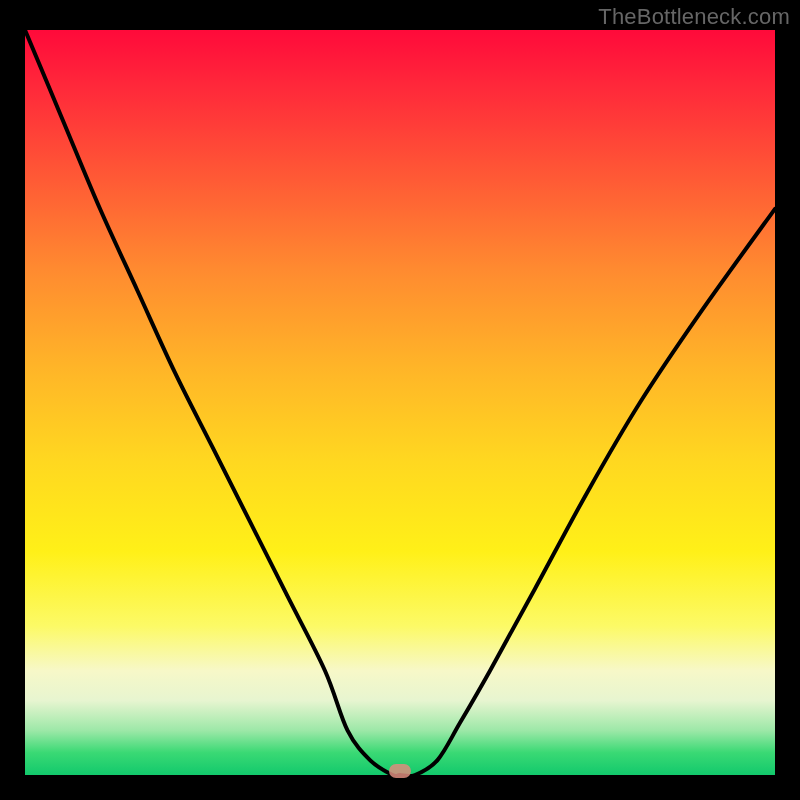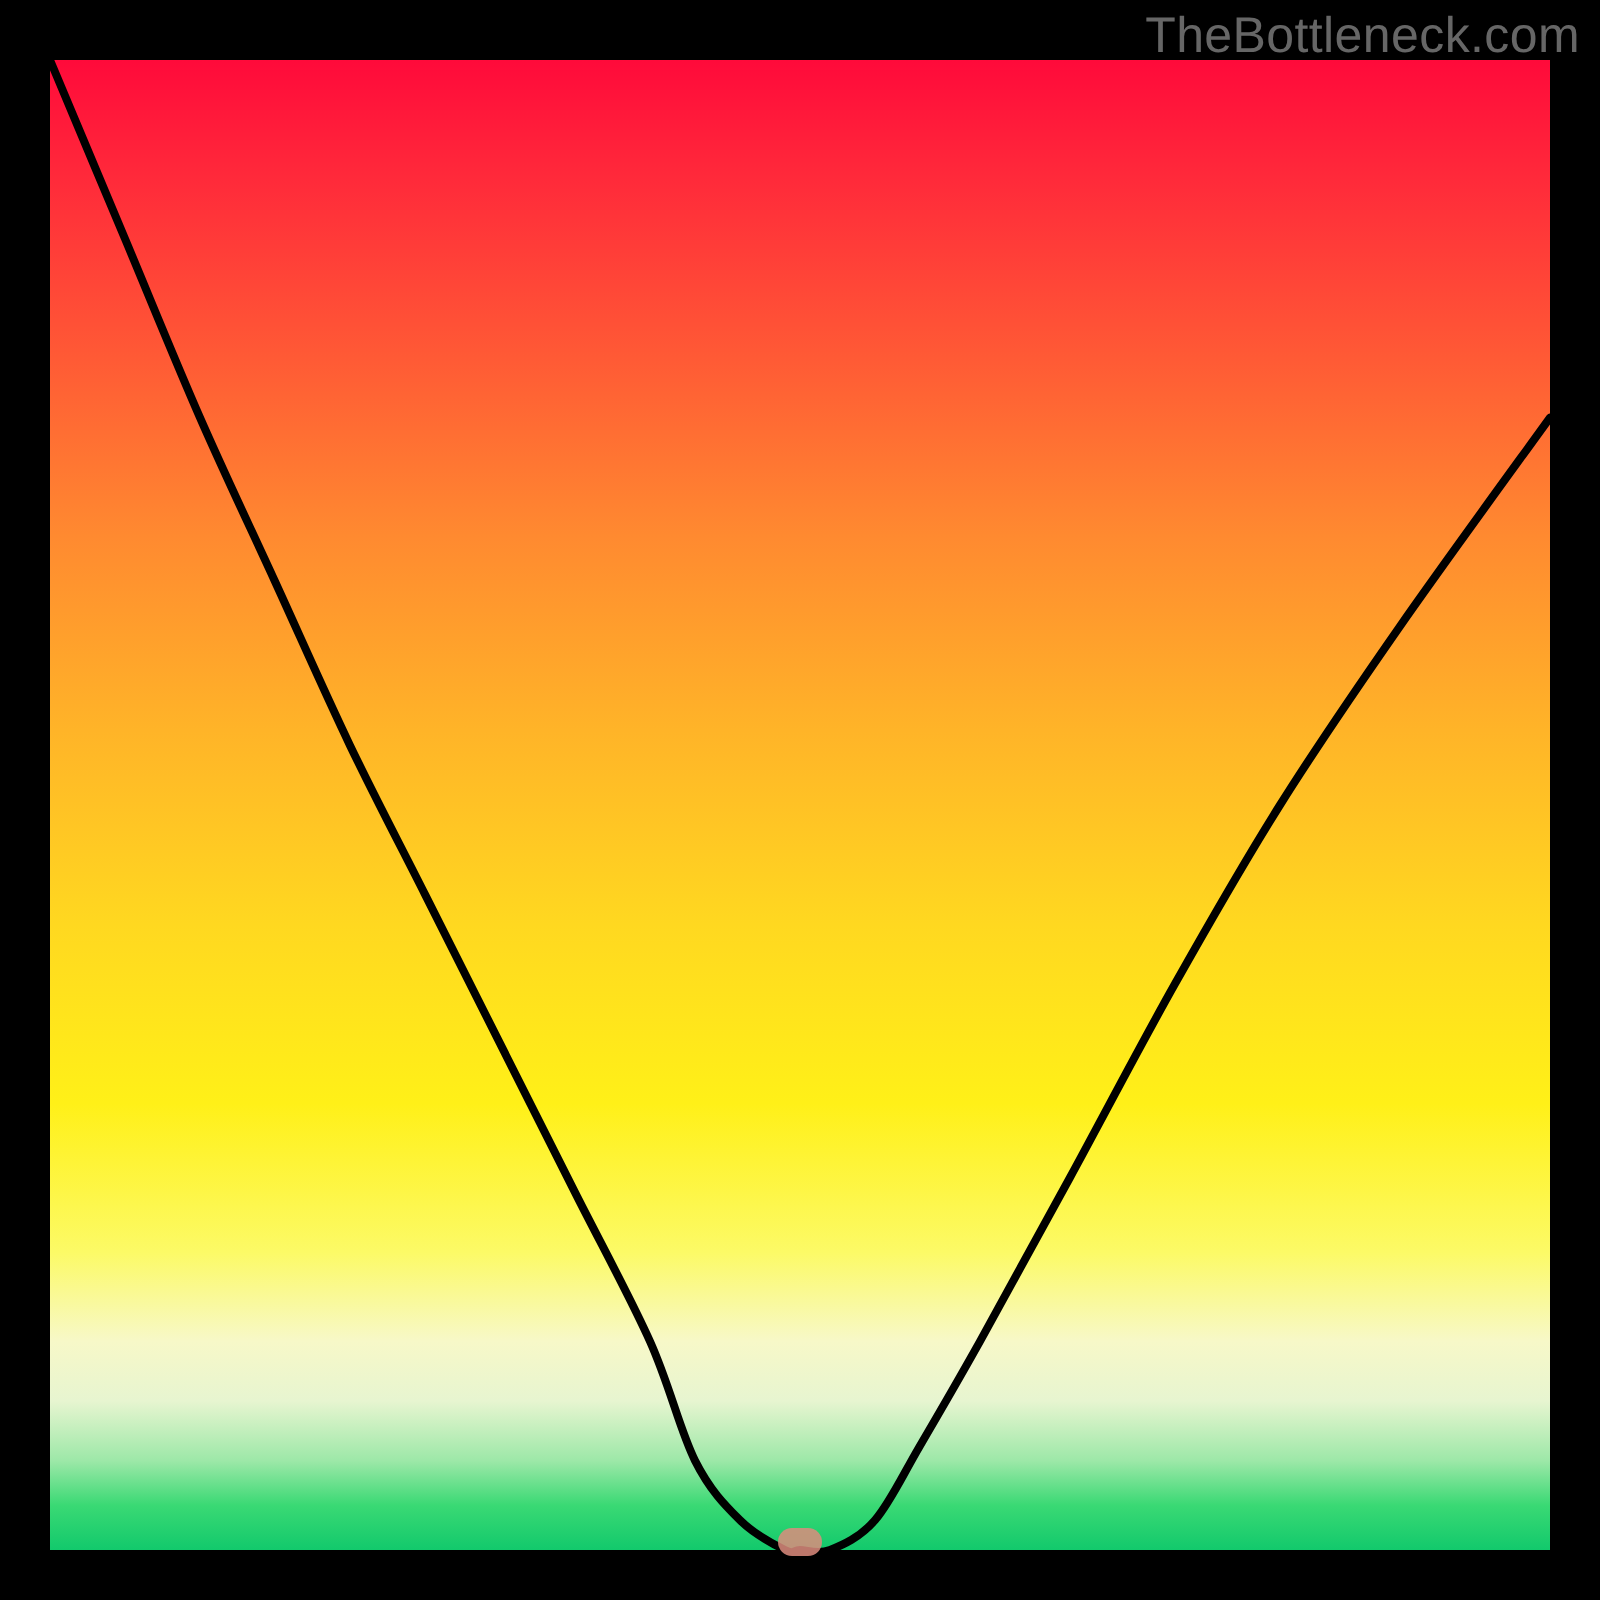--- a/index.html
+++ b/index.html
@@ -15,21 +15,21 @@
     position: relative;
     width: 800px;
     height: 800px;
     background: #000;
   }
   .attribution {
     position: absolute;
     top: 4px;
     right: 10px;
     color: #666;
-    font-size: 25px;
+    font-size: 22px;
     font-weight: 500;
     letter-spacing: 0.2px;
     z-index: 5;
   }
   .plot-area {
     position: absolute;
     left: 25px;
     top: 30px;
     width: 750px;
     height: 745px;

